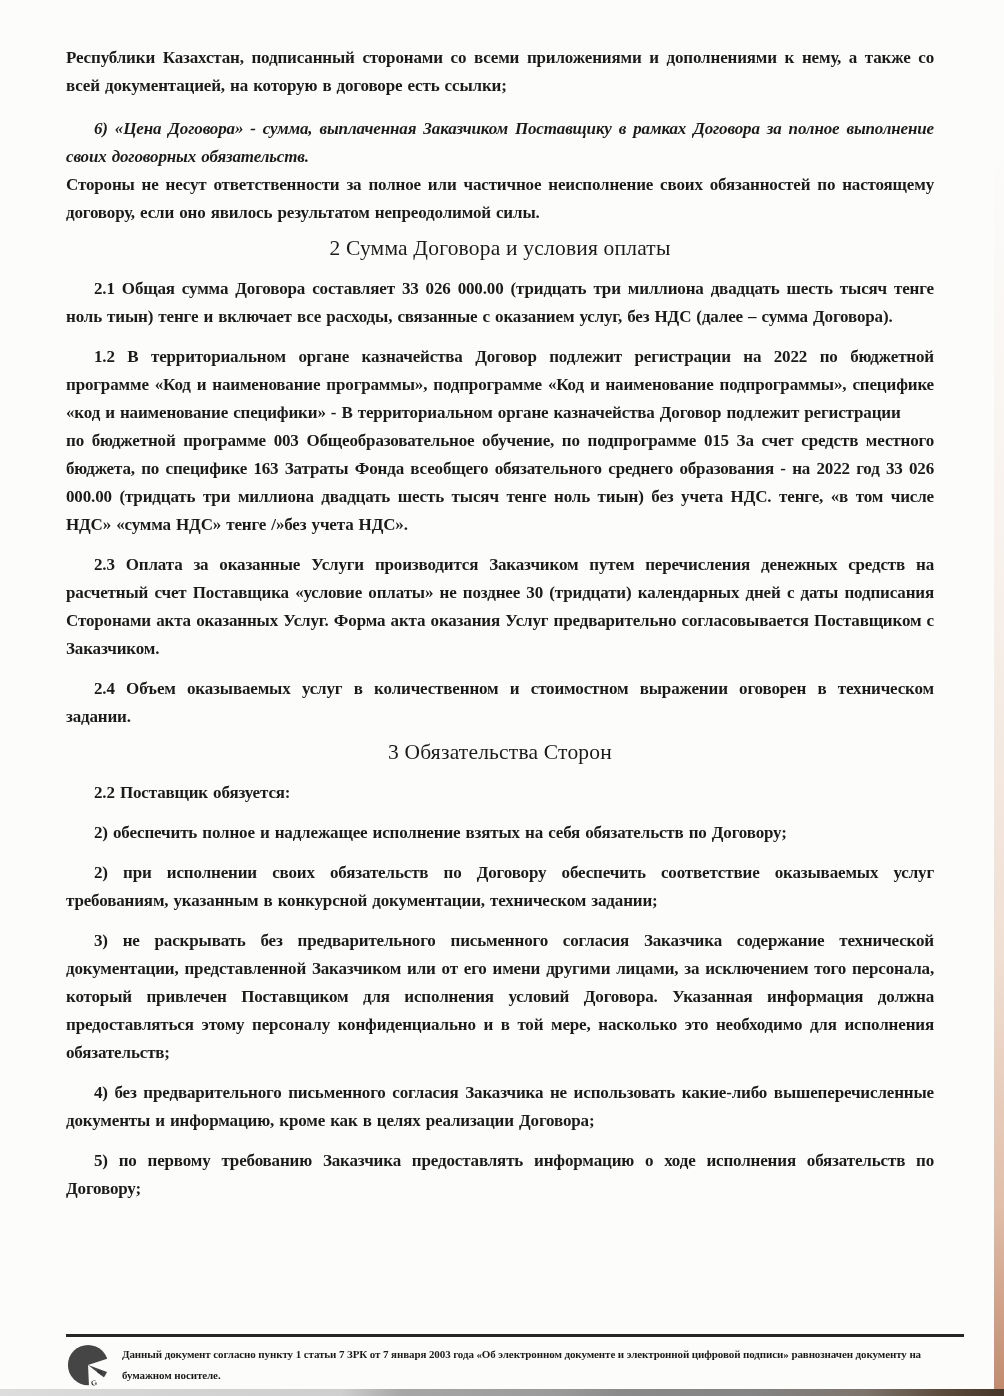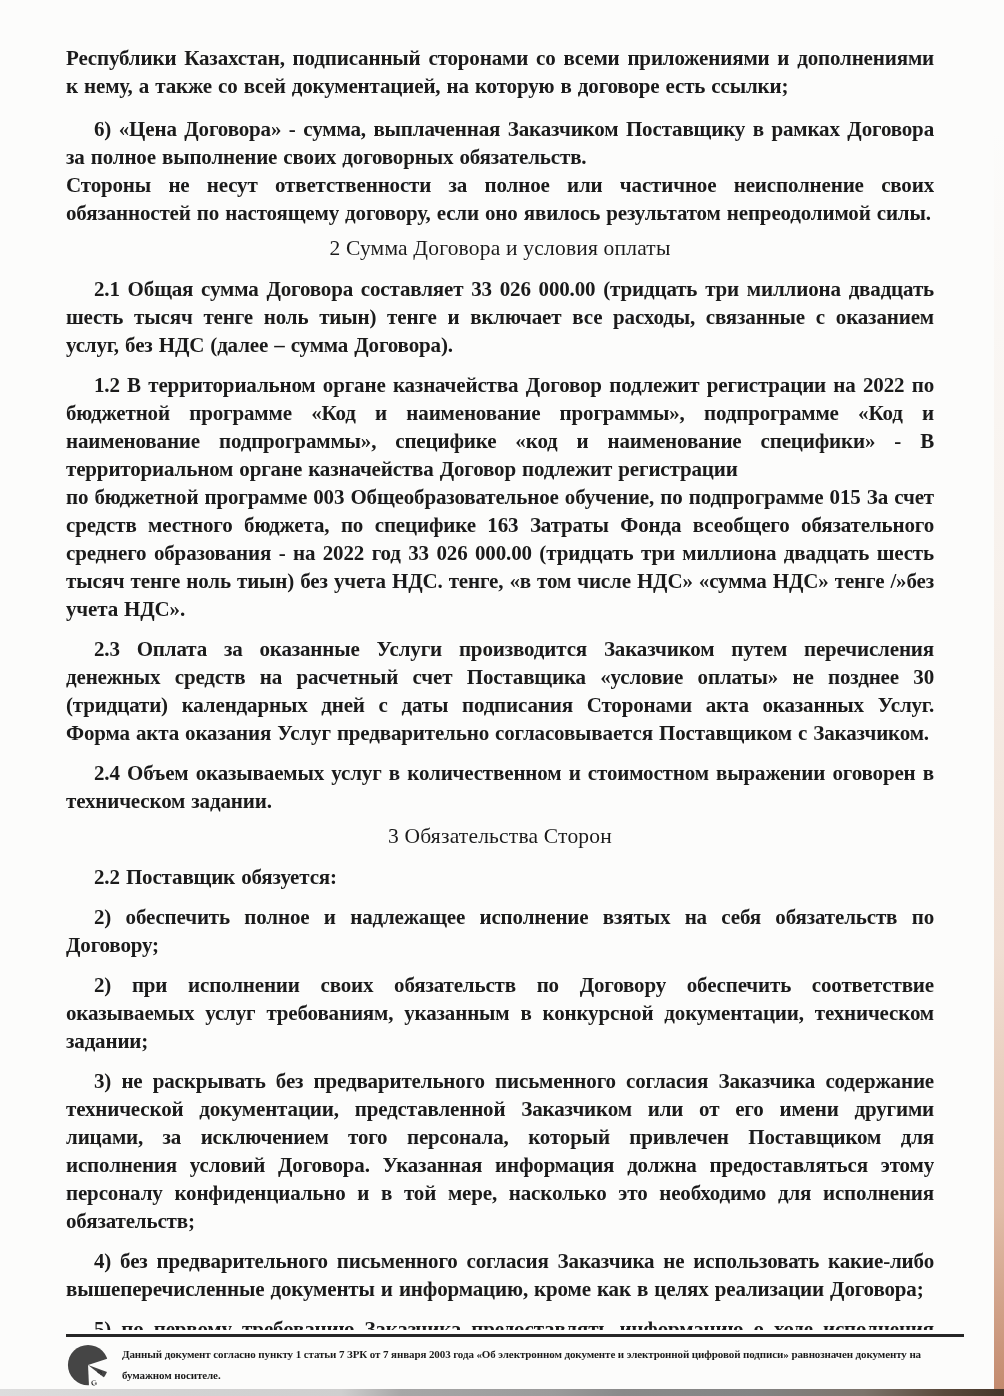--- a/index.html
+++ b/index.html
@@ -12,31 +12,31 @@
     overflow:hidden;
     color:#1b1b1b;
   }
   .content{
     position:absolute;
     left:66px;right:70px;top:44px;
     height:1286px;
     overflow:hidden;
   }
   .para{
-    font-size:21px;
+    font-size:17px;
     line-height:28px;
     font-weight:700;
     text-align:justify;
     margin:0;
     letter-spacing:-0.15px;
     word-spacing:1px;
   }
   .indent{text-indent:28px;}
   .gap{margin-top:12px;}
-  .gap-lg{margin-top:15px;}
+  .gap-lg{margin-top:15px;font-style:italic;}
   .heading{
     font-size:21.5px;
     line-height:28px;
     font-weight:400;
     text-align:center;
     margin:7px 0 13px 0;
     letter-spacing:0.2px;
   }
   .footer{
     position:absolute;

